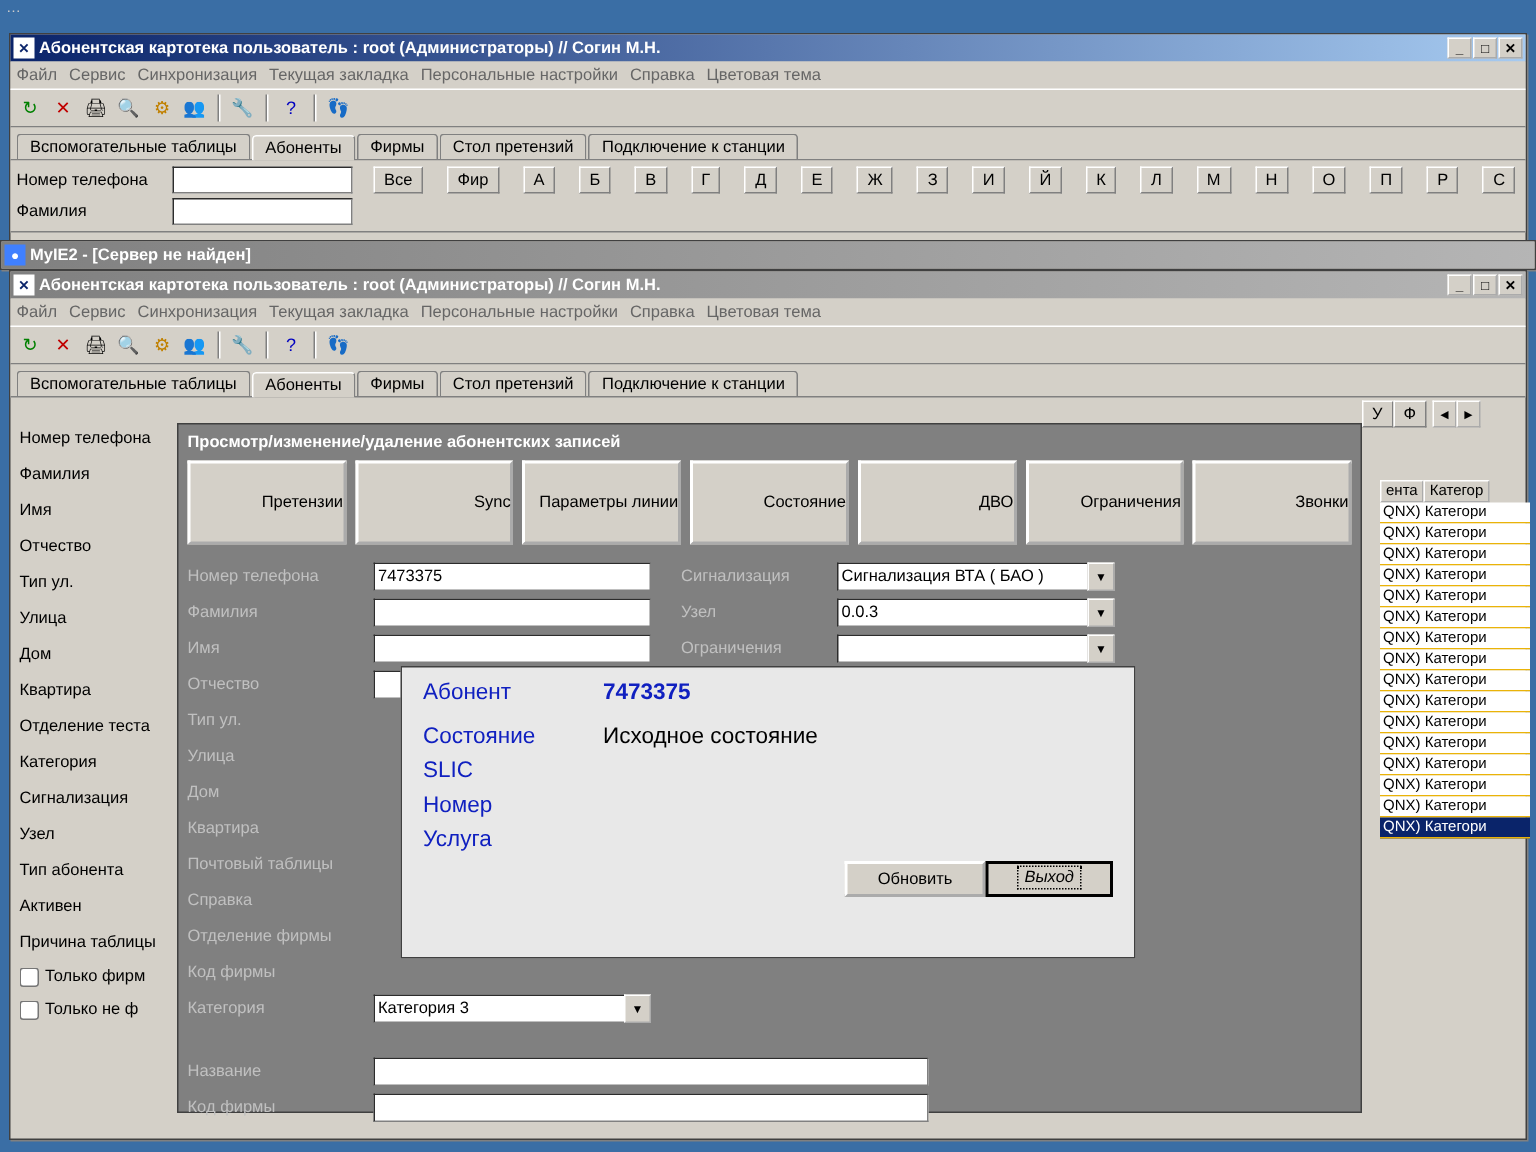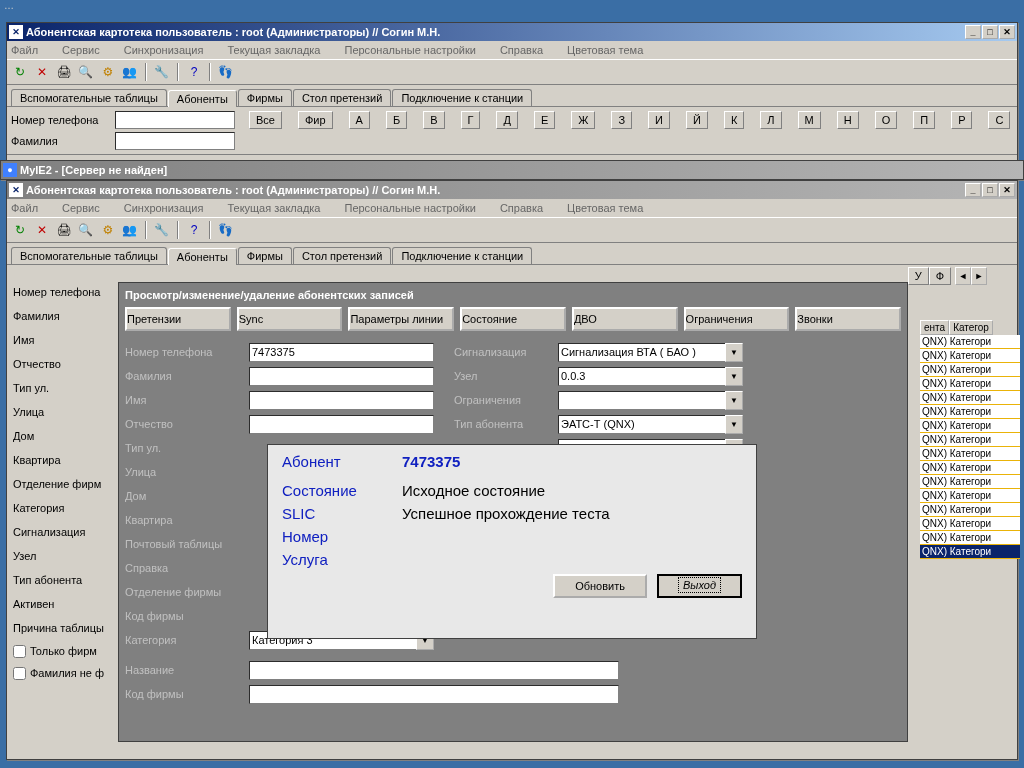--- a/index.html
+++ b/index.html
@@ -6,21 +6,21 @@
 body { background: #3a6ea5; width: 1024px; height: 768px; overflow: hidden; position: relative; }
 
 .window { position: absolute; background: #d4d0c8; border: 1px solid #404040; box-shadow: 1px 1px 0 #808080; }
 .titlebar { height: 18px; background: linear-gradient(to right, #0a246a, #a6caf0); color: #fff; display: flex; align-items: center; padding: 0 2px; font-weight: bold; }
 .titlebar.inactive { background: linear-gradient(to right, #808080, #b5b5b5); }
 .titlebar .icon { width: 14px; height: 14px; margin-right: 3px; background: #fff; display: flex; align-items: center; justify-content: center; font-size: 9px; color: #0a246a; }
 .titlebar .title { flex: 1; }
 .titlebar .winbtns { display: flex; gap: 1px; }
 .titlebar .winbtn { width: 16px; height: 14px; background: #d4d0c8; border: 1px outset #fff; font-size: 9px; display: flex; align-items: center; justify-content: center; color: #000; font-weight: bold; cursor: default; }
 
-.menubar { height: 18px; background: #d4d0c8; display: flex; align-items: center; padding: 0 4px; gap: 24px; color: #666; }
+.menubar { height: 18px; background: #d4d0c8; display: flex; align-items: center; padding: 0 4px; gap: 8px; color: #666; }
 .menubar span { cursor: default; }
 
 .toolbar { height: 26px; background: #d4d0c8; display: flex; align-items: center; padding: 0 4px; gap: 4px; border-top: 1px solid #fff; border-bottom: 1px solid #808080; }
 .tbtn { width: 18px; height: 18px; display: flex; align-items: center; justify-content: center; font-size: 12px; cursor: default; }
 .tsep { width: 1px; height: 18px; border-left: 1px solid #808080; border-right: 1px solid #fff; margin: 0 2px; }
 
 .tabstrip { display: flex; align-items: flex-end; padding: 2px 4px 0; background: #d4d0c8; border-bottom: 1px solid #808080; height: 22px; }
 .tab { padding: 2px 8px; background: #d4d0c8; border: 1px solid #808080; border-bottom: none; border-top-left-radius: 3px; border-top-right-radius: 3px; margin-right: 1px; cursor: default; position: relative; }
 .tab.active { background: #d4d0c8; border-top: 1px solid #fff; border-left: 1px solid #fff; top: 1px; z-index: 2; }
 
@@ -31,36 +31,36 @@
 .filterrow input { width: 120px; height: 18px; border: 1px inset #808080; background: #fff; padding: 0 2px; }
 
 .alphastrip { display: flex; gap: 16px; flex: 1; align-items: flex-start; padding-left: 8px; }
 .alphatab { padding: 2px 6px; border: 1px solid #808080; border-top: 1px solid #fff; border-left: 1px solid #fff; background: #d4d0c8; cursor: default; height: 18px; display: flex; align-items: center; }
 .alphascroll { display: flex; gap: 0; }
 .alphascroll .sbtn { width: 16px; height: 18px; background: #d4d0c8; border: 1px outset #fff; font-size: 9px; display: flex; align-items: center; justify-content: center; cursor: default; }
 
 .panel { position: absolute; background: #808080; border: 1px solid #404040; padding: 6px; }
 .panel-title { color: #fff; font-weight: bold; margin-bottom: 6px; }
 .btnrow { display: flex; gap: 6px; margin-bottom: 10px; }
-.pbtn { background: #d4d0c8; border: 2px outset #fff; padding: 4px 0; width: 106px; text-align: left; cursor: default; color: #000; }
+.pbtn { background: #d4d0c8; border: 2px outset #fff; padding: 20px 0; width: 106px; text-align: right; cursor: default; color: #000; }
 
 .formgrid { display: flex; gap: 10px; }
 .formcol { display: flex; flex-direction: column; gap: 2px; }
 .formrow { display: flex; align-items: center; height: 22px; gap: 4px; }
 .formrow .flabel { width: 120px; color: #c0c0c0; }
 .formrow input, .formrow select { height: 19px; border: 1px inset #808080; background: #fff; padding: 0 2px; width: 185px; }
 .formrow .combo { display: flex; }
 .formrow .combo input { width: 167px; border-right: none; }
 .formrow .combo .drop { width: 18px; height: 19px; background: #d4d0c8; border: 1px outset #fff; font-size: 8px; display: flex; align-items: center; justify-content: center; cursor: default; }
 
 .overlay { position: absolute; background: #e8e8e8; border: 1px solid #404040; padding: 8px 14px; }
 .overlay .orow { display: flex; align-items: center; margin-bottom: 6px; }
 .overlay .okey { color: #1020c0; font-size: 15px; font-family: Arial; width: 120px; }
 .overlay .oval { color: #000; font-size: 15px; font-family: Arial; }
-.overlay .obtns { display: flex; justify-content: flex-end; gap: 10px; }
+.overlay .obtns { display: flex; justify-content: flex-end; gap: 0; }
 .overlay .obtn { padding: 4px 20px; border: 2px outset #fff; background: #d4d0c8; cursor: default; }
 .overlay .obtn.default { border: 2px solid #000; padding: 3px 19px; }
 .overlay .obtn.default span { border: 1px dotted #000; padding: 1px 4px; font-style: italic; }
 
 .sidecol { position: absolute; display: flex; flex-direction: column; gap: 2px; }
 .sidecol label { color: #000; height: 22px; display: flex; align-items: center; }
 .sidechk { display: flex; align-items: center; gap: 4px; height: 20px; }
 .sidechk input { width: 13px; height: 13px; }
 
 .rightlist { position: absolute; right: 4px; width: 100px; display: flex; flex-direction: column; gap: 0; }
@@ -216,34 +216,34 @@
 
   <div class="sidecol" style="left:6px; top:100px;" id="sidelabels">
       <label>Номер телефона</label>
       <label>Фамилия</label>
       <label>Имя</label>
       <label>Отчество</label>
       <label>Тип ул.</label>
       <label>Улица</label>
       <label>Дом</label>
       <label>Квартира</label>
-      <label>Отделение фирм</label>
+      <label>Отделение теста</label>
       <label>Категория</label>
       <label>Сигнализация</label>
       <label>Узел</label>
       <label>Тип абонента</label>
       <label>Активен</label>
       <label>Причина таблицы</label>
       <div class="sidechk">
         <input type="checkbox" style="">
         <span>Только фирм</span>
       </div>
       <div class="sidechk">
         <input type="checkbox" style="">
-        <span>Фамилия не ф</span>
+        <span>Только не ф</span>
       </div>
     </div>
 </div>
 
 <div class="panel" style="left:118px; top:282px; width:790px; height:460px;">
   <div class="panel-title">Просмотр/изменение/удаление абонентских записей</div>
   <div class="btnrow" id="panelbtns">
       <div class="pbtn">Претензии</div>
       <div class="pbtn">Sync</div>
       <div class="pbtn">Параметры линии</div>
@@ -375,21 +375,21 @@
         </div>
         <div class="formrow">
           <div class="flabel" style="width: 100px;"></div>
           <div class="combo">
             <input value="овка" style="">
             <div class="drop">▼</div>
           </div>
         </div>
       </div>
   </div>
-  <div class="formcol" id="formbottom" style="margin-top:8px">
+  <div class="formcol" id="formbottom" style="margin-top:20px">
       <div class="formrow">
         <div class="flabel">Название</div>
         <input style="width: 370px;">
       </div>
       <div class="formrow">
         <div class="flabel">Код фирмы</div>
         <input style="width: 370px;">
       </div>
     </div>
 </div>
@@ -426,21 +426,20 @@
       <div class="orow">
         <div class="okey"></div>
         <div class="oval"></div>
       </div>
       <div class="orow">
         <div class="okey">Состояние</div>
         <div class="oval">Исходное состояние</div>
       </div>
       <div class="orow">
         <div class="okey">SLIC</div>
-        <div class="oval">Успешное прохождение теста</div>
       </div>
       <div class="orow">
         <div class="okey">Номер</div>
         <div class="oval"></div>
       </div>
       <div class="orow">
         <div class="okey">Услуга</div>
         <div class="oval"></div>
       </div>
     </div>

